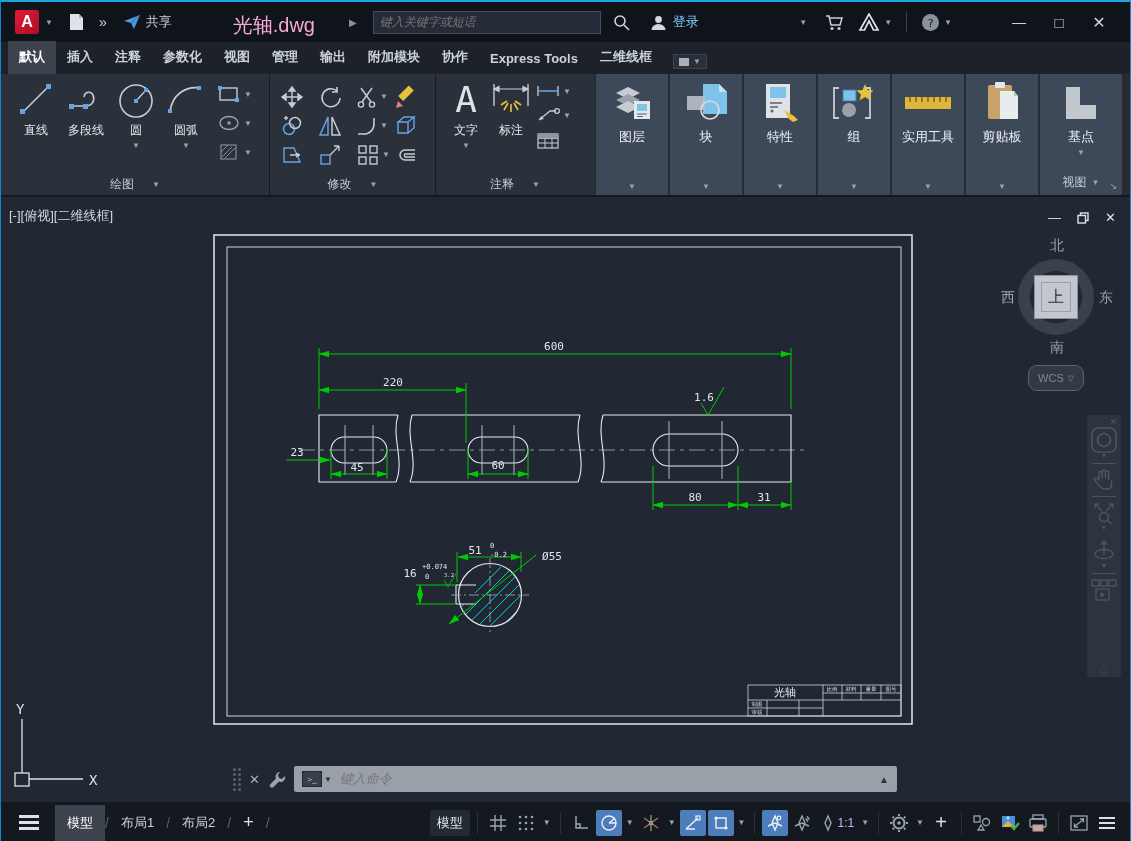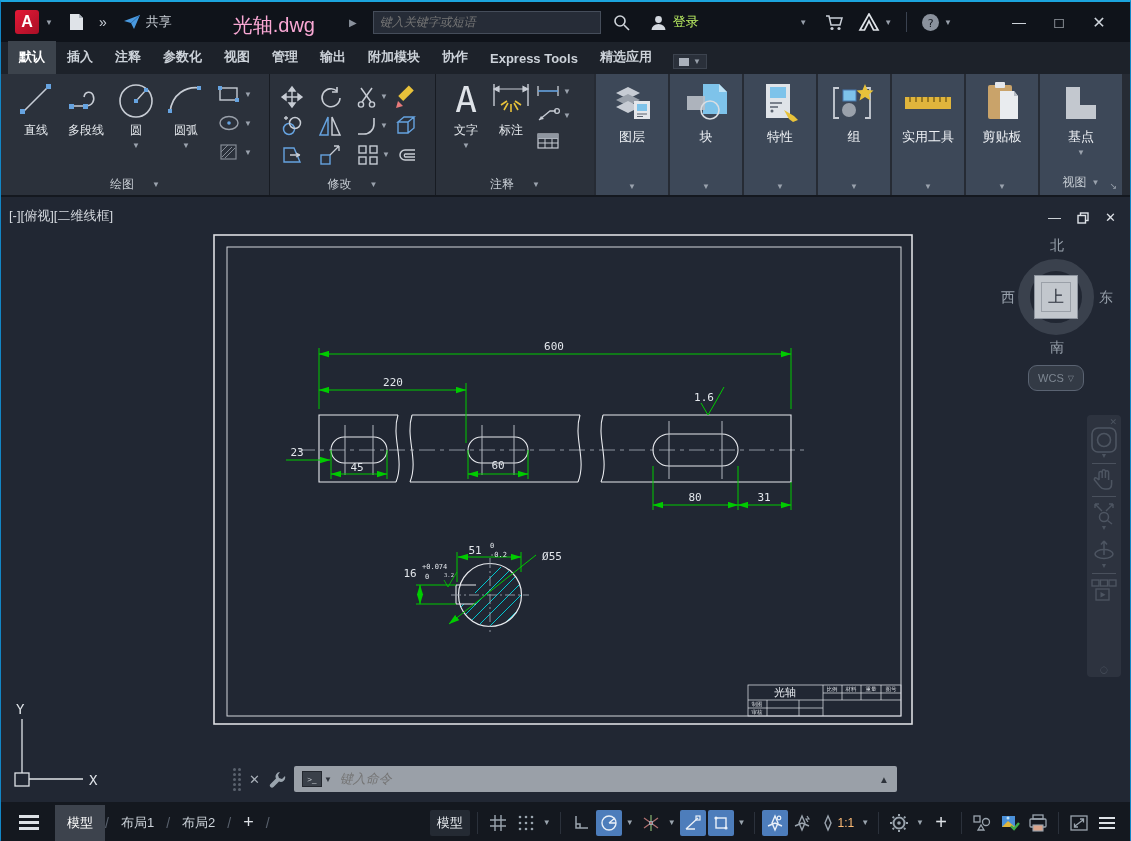--- a/index.html
+++ b/index.html
@@ -15,21 +15,21 @@
   .caret { color:#98a0ab; font-size:8px; }
   .tb-ic { color:#c9cfd7; font-size:14px; }
   .share { color:#c9cfd7; font-size:13px; display:flex; align-items:center; gap:5px; }
   .fname { color:#f9a8d4; font-size:20px; margin-left:55px;margin-top:7px; }
   .tb-arrow { color:#8a919c; font-size:10px; margin-left:28px; }
   .searchbox { width:228px; height:23px; margin-left:10px; background:#262c37; border:1px solid #454d5a;
                display:flex; align-items:center; padding:0 6px; }
   .searchbox input { flex:1; background:transparent; border:none; outline:none; color:#9aa2ad;
                      font-style:italic; font-size:12px; font-family:"Liberation Sans",sans-serif; }
   .mag { margin-left:6px; }
-  .signin { display:flex; align-items:center; gap:6px; color:#bef264; font-size:13px; margin-left:14px; }
+  .signin { display:flex; align-items:center; gap:6px; color:#7dd3fc; font-size:13px; margin-left:14px; }
   .tb-right { display:flex; align-items:center; margin-left:auto; gap:14px; padding-right:18px; }
   .winbtn { color:#cdd3da; font-size:14px; width:26px; text-align:center; }
   .divid { width:1px; height:20px; background:#3a4250; }
 
   
   .tabbar { height:32px; background:#1d222a; display:flex; align-items:flex-end; padding-left:7px; flex-shrink:0; }
   .rtab { color:#ccd2d9; font-size:13px; padding:7px 11px 8px; cursor:default;font-weight:bold; }
   .rtab.active { background:#3c434c; color:#fff; }
   .tab-mini { margin-left:10px; margin-bottom:5px; background:#2a303a; border:1px solid #3c434e;
               padding:2px 5px; display:flex; gap:4px; align-items:center; }
@@ -107,21 +107,21 @@
   .ltab.active { background:#3d434d; color:#fff; }
   .lslash { color:#59616d; font-size:14px; }
   .lplus { color:#dde1e6; font-size:18px; padding:0 12px; }
   .sb-group { display:flex; align-items:center; margin-left:auto; gap:2px; }
   .sbtn { height:26px; min-width:26px; display:flex; align-items:center; justify-content:center;
           border-radius:2px; color:#9aa4ae; gap:2px; padding:0 3px;}
   .sbtn.blue { background:#4d7dbb; color:#e9f0f8; }
   .sbtn.modelbtn { color:#e6eaee; font-size:13px; background:#242a33; padding:0 7px; }
   .sb-sep { width:1px; height:22px; background:#2b313b; margin:0 5px; }
   .sb-caret { color:#9aa4ae; font-size:8px; padding:0 2px; }
-  .scale { color:#fdba74; font-size:12px;text-align:right; }
+  .scale { color:#c4b5fd; font-size:12px;text-align:right; }
 
   svg text { font-family:"DejaVu Sans Mono","Liberation Mono",monospace; }
   .dt { fill:#e3e7ec; font-size:11px; text-anchor:middle; }
   .ds { fill:#e3e7ec; font-size:7px; text-anchor:start; }
   .tt { fill:#d7dbe0; font-size:5.5px; text-anchor:middle; }
 </style>
 </head>
 <body>
 
 <div class="window">
@@ -190,21 +190,21 @@
     <span class="rtab active">默认</span>
     <span class="rtab">插入</span>
     <span class="rtab">注释</span>
     <span class="rtab">参数化</span>
     <span class="rtab">视图</span>
     <span class="rtab">管理</span>
     <span class="rtab">输出</span>
     <span class="rtab">附加模块</span>
     <span class="rtab">协作</span>
     <span class="rtab">Express Tools</span>
-    <span class="rtab">精选应用</span>
+    <span class="rtab">二维线框</span>
     <span class="tab-mini">
         <span class="sq"></span>
         <span class="caret">▼</span>
       </span>
   </div>
 
   <div class="ribbon">
 
     <div class="panel" style="width:268px">
       <div class="pbody" style="padding-left:10px">

